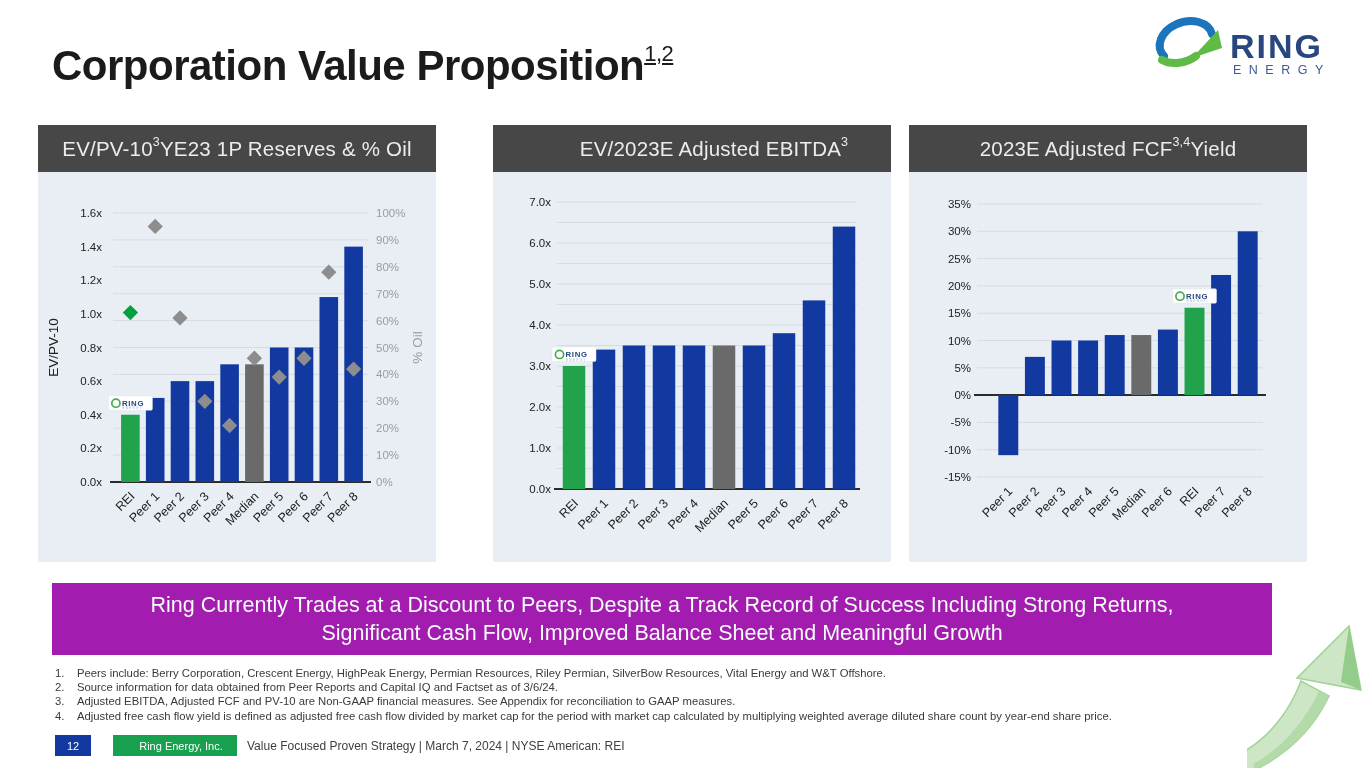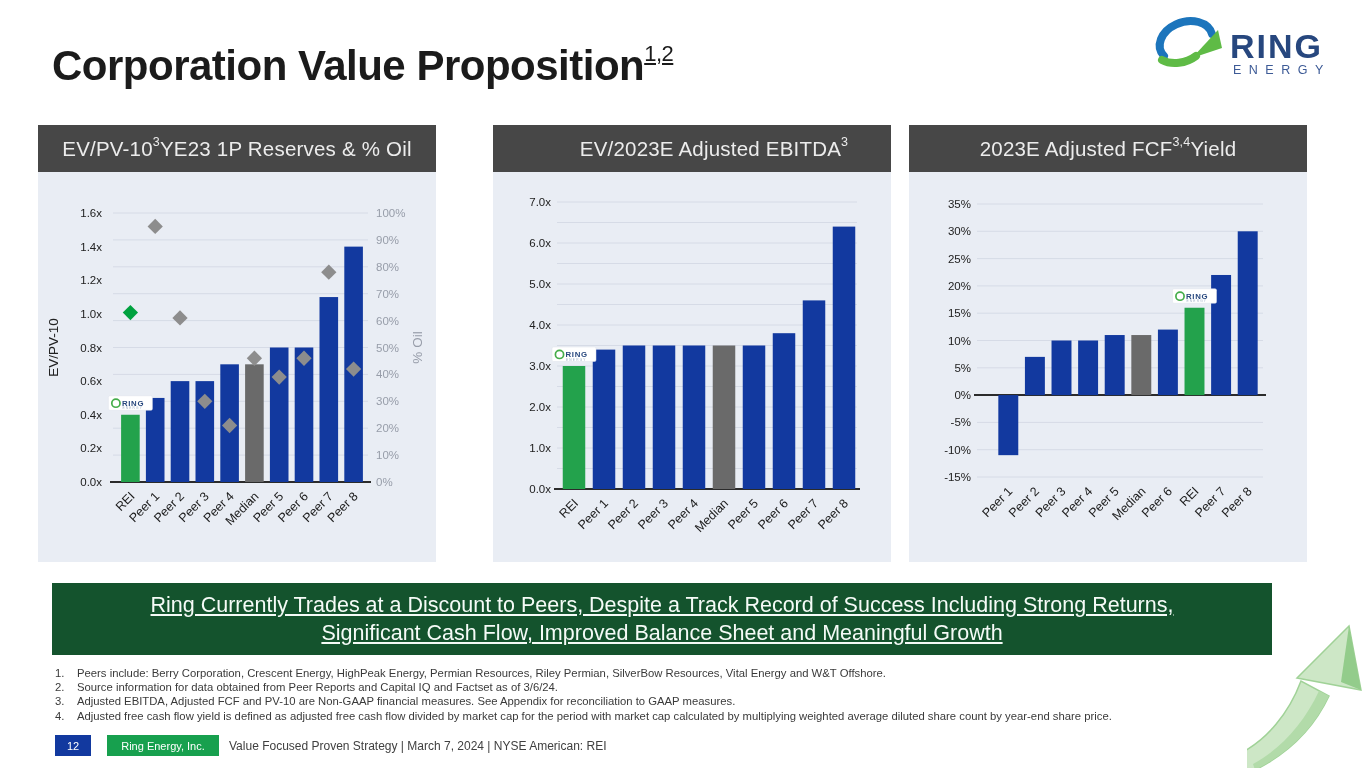--- a/index.html
+++ b/index.html
@@ -37,25 +37,25 @@
     list-style:none;margin:0;padding:0;
   }
   .footnotes li{display:flex;}
   .fn-num{width:22px;flex:0 0 22px;}
   .footer{
     position:absolute;left:55px;top:735px;height:21px;
     display:flex;align-items:center;font-size:12px;color:#2d2d2d;
   }
   .page-box{
     width:36px;height:21px;color:#fff;font-size:11px;
-    display:flex;align-items:center;justify-content:center;margin-right:16px;
+    display:flex;align-items:center;justify-content:center;margin-right:22px;
   }
   .company-box{
     width:112px;height:21px;color:#fff;font-size:11px;
-    display:flex;align-items:center;justify-content:center;margin-right:10px;
+    display:flex;align-items:center;justify-content:center;margin-right:10px;padding-left:12px;
   }
   .tagline{font-size:12px;color:#404040;}
   .corner-arrow{position:absolute;right:0;bottom:0;width:118px;height:144px;overflow:hidden;}
 </style>
 </head>
 <body>
 
 <div class="slide">
 
   <div class="page-title">
@@ -265,21 +265,21 @@
           <g>
             <rect x="263.5" y="116.74000000000001" width="44" height="14.5" rx="1.5" fill="#ffffff" stroke="#dfe3ea" stroke-width="0.5"></rect>
             <circle cx="271" cy="124.14000000000001" r="4.1" fill="none" stroke="#45ad4a" stroke-width="1.7"></circle>
             <text x="277" y="127.14000000000001" font-family="&quot;Liberation Sans&quot;,sans-serif" font-size="7.8" font-weight="bold" fill="#27477e" letter-spacing="0.7">RING</text>
             <text x="277.5" y="130.34" font-family="&quot;Liberation Sans&quot;,sans-serif" font-size="3.2" fill="#9fb0c8" letter-spacing="1.2">ENERGY</text>
           </g>
         </svg>
     </div>
   </div>
 
-  <div class="banner" id="banner" style="background: #14532d; text-decoration: underline;">
+  <div class="banner" id="banner" style="background: #a21caf;">
     <div>Ring Currently Trades at a Discount to Peers, Despite a Track Record of Success Including Strong Returns,</div>
     <div>Significant Cash Flow, Improved Balance Sheet and Meaningful Growth</div>
   </div>
 
   <ol class="footnotes" id="footnotes">
       <li>
         <span class="fn-num">1.</span>
         <span class="fn-text">Peers include: Berry Corporation, Crescent Energy, HighPeak Energy, Permian Resources, Riley Permian, SilverBow Resources, Vital Energy and W&amp;T Offshore.</span>
       </li>
       <li>

